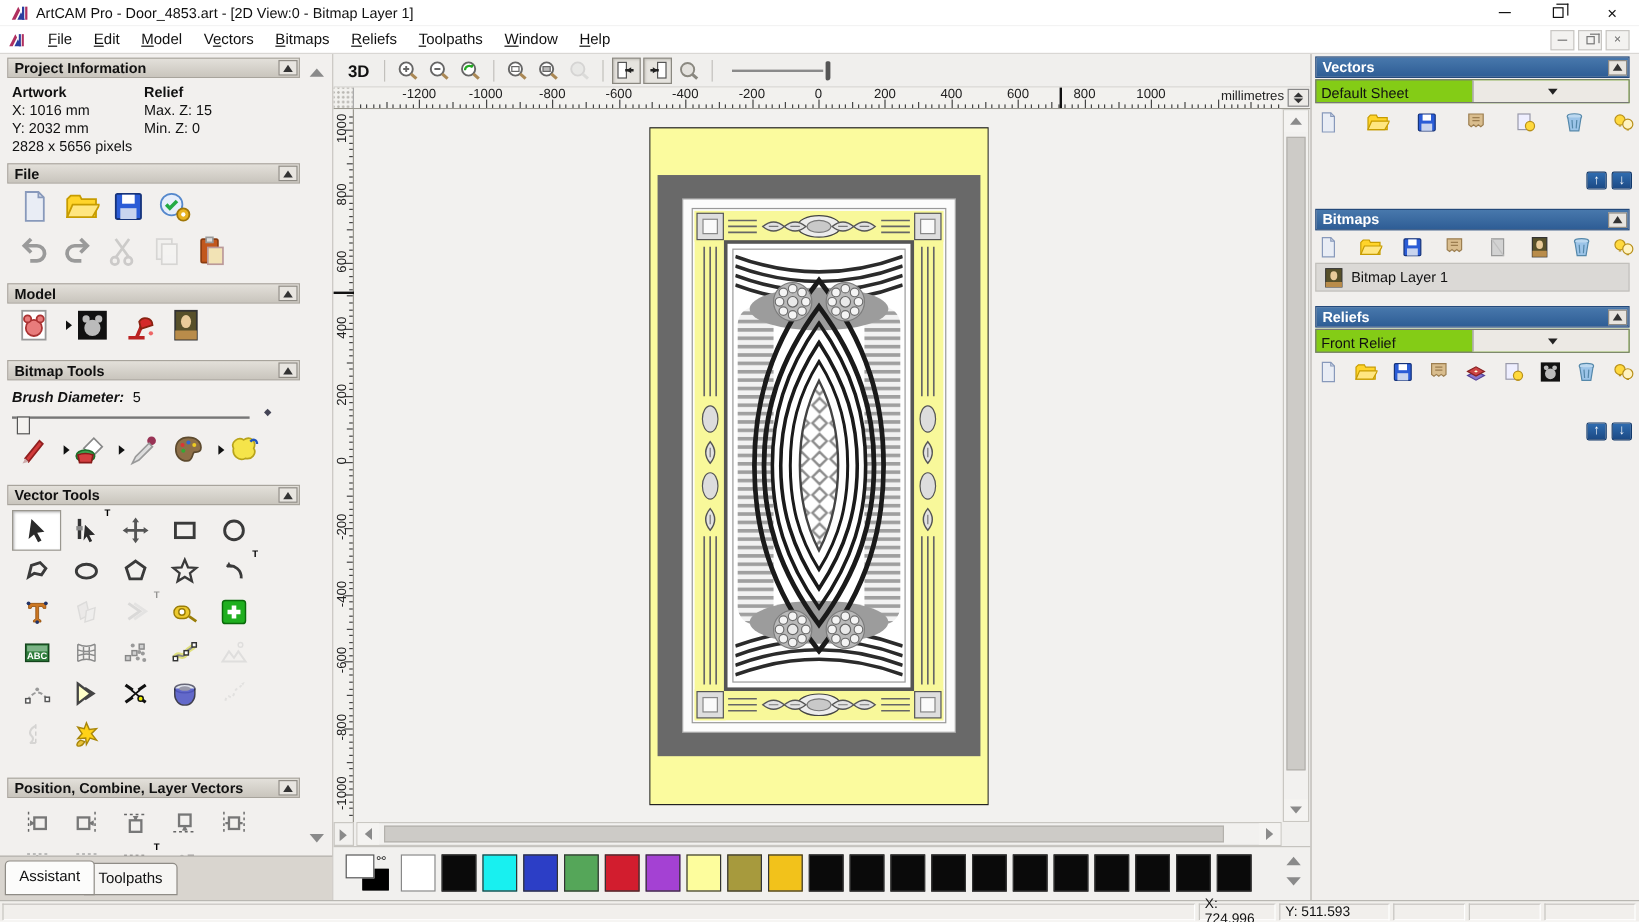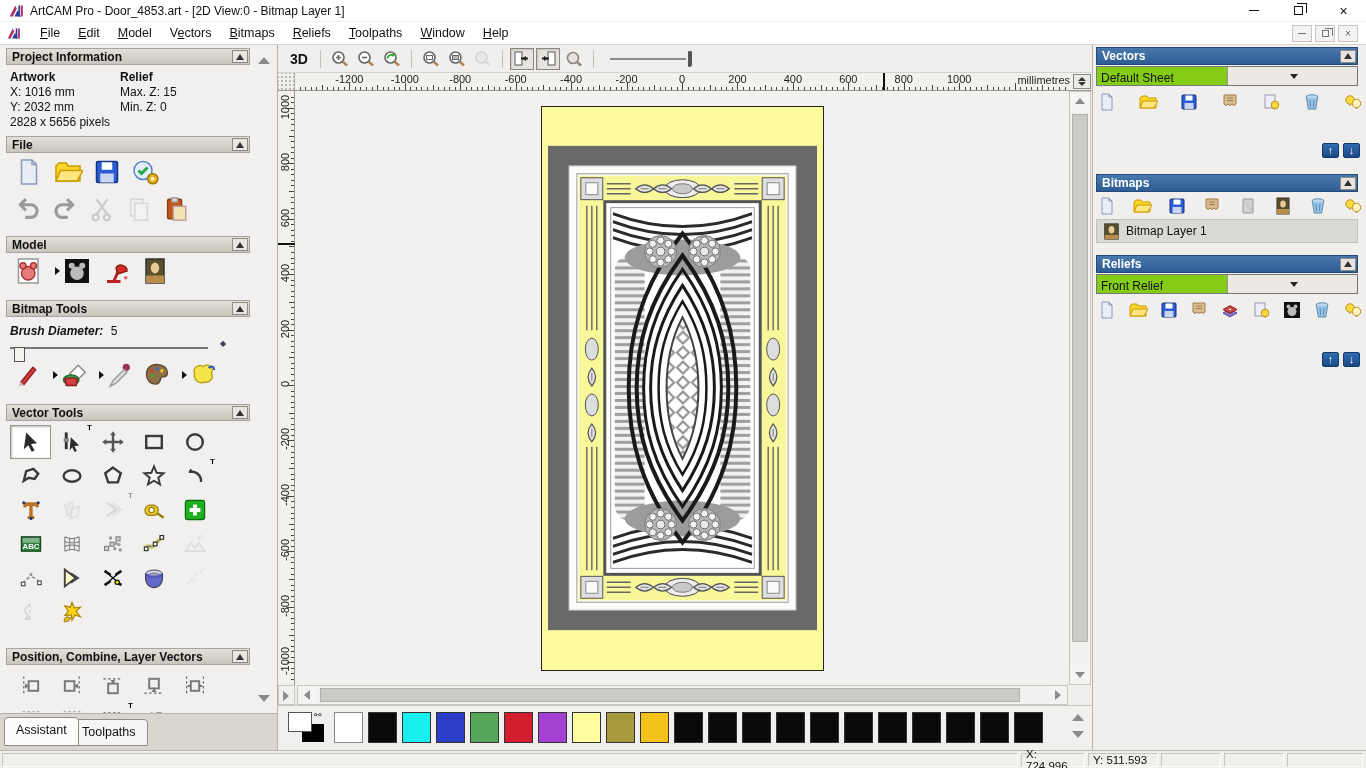--- a/index.html
+++ b/index.html
@@ -1458,17 +1458,17 @@
   <div class="updown" style="top:307px">
     <span class="udbtn">↑</span>
     <span class="udbtn">↓</span>
   </div>
 
 </div>
 
 <div id="statusbar">
   <div class="scell" style="flex:1; margin-left:2px"></div>
   <div class="scell" style="width:64px">X: 724.996</div>
-  <div class="scell" style="width:70px">Y: 511.593</div>
+  <div class="scell" style="width:92px">Y: 511.593</div>
   <div class="scell" style="width:60px"></div>
   <div class="scell" style="width:60px"></div>
   <div class="scell" style="width:76px"></div>
 </div>
 
 </body></html>

